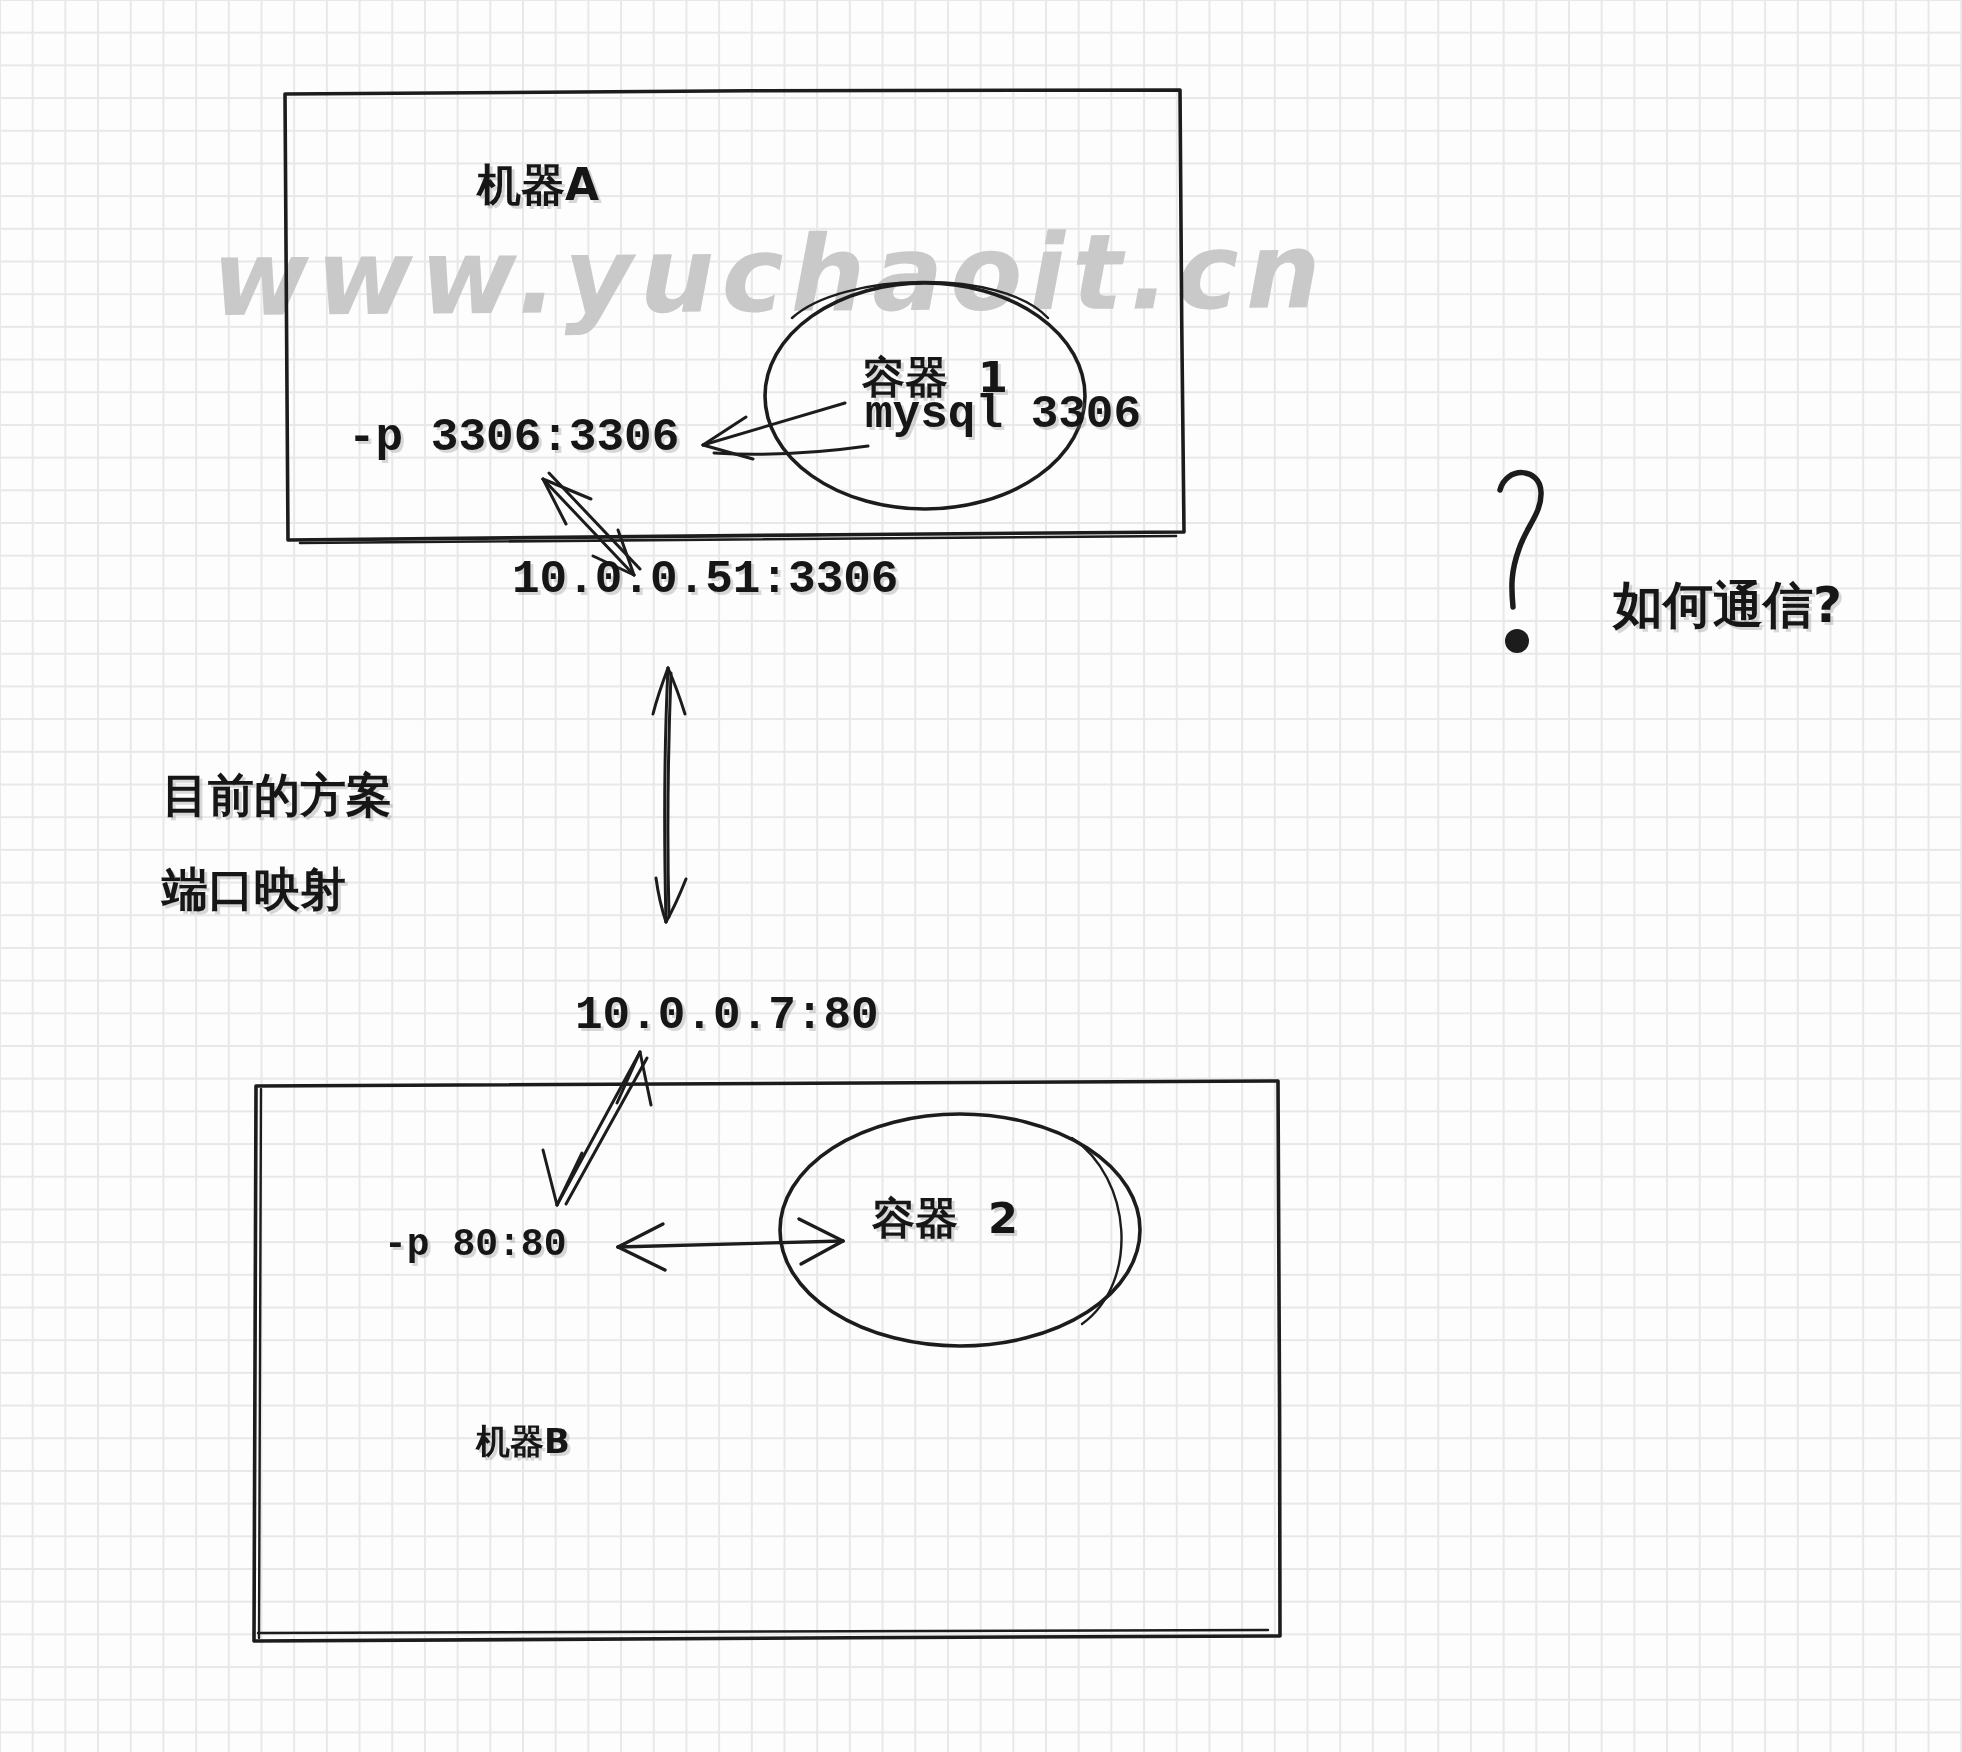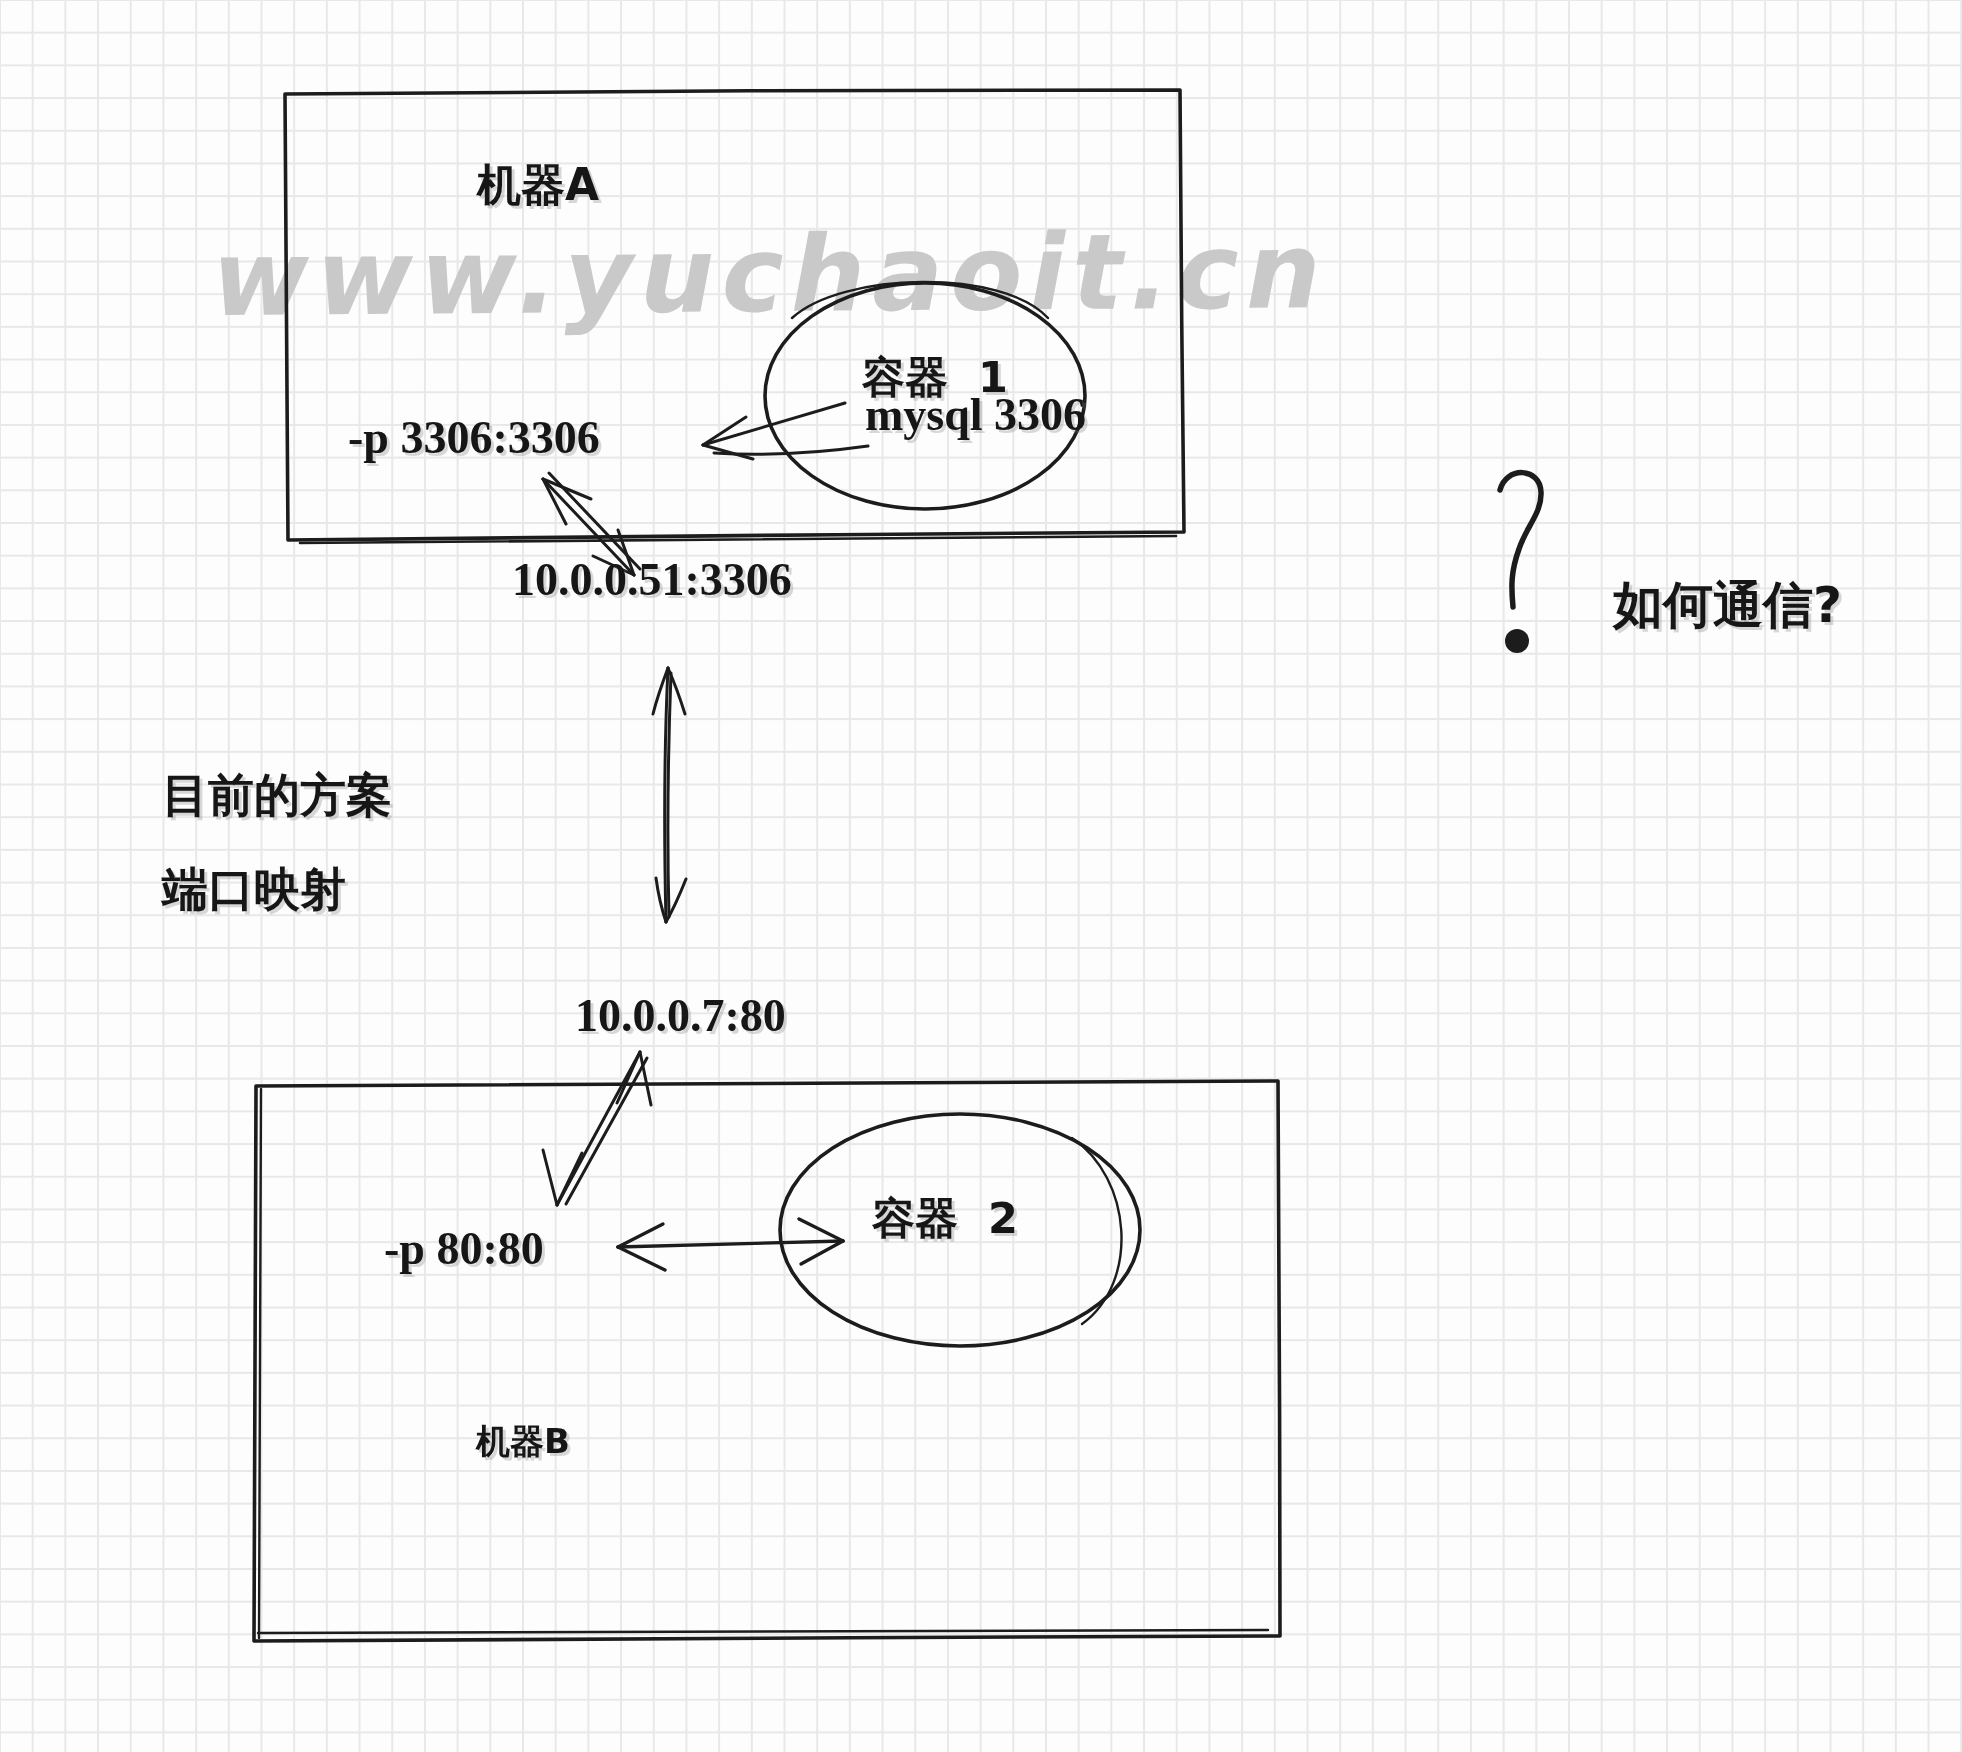--- a/index.html
+++ b/index.html
@@ -14,21 +14,21 @@
       linear-gradient(#e8e8e8 2px, transparent 2px),
       linear-gradient(90deg, #e8e8e8 2px, transparent 2px);
     background-size:32.7px 32.7px;
     background-position:-1px -1px;
   }
   .lbl{
     position:absolute;line-height:1;white-space:pre;color:#161616;
     text-shadow:3px 3px 0 rgba(120,120,120,0.28);
   }
   .cjk{font-weight:600;font-family:"DejaVu Sans",sans-serif;word-spacing:0.35em;}
-  .mono{font-family:Liberation Serif, serif;font-weight:700;}
+  .mono{font-family:Liberation Mono, monospace;font-weight:700;}
   .watermark{
     position:absolute;left:212px;top:214px;
     font-size:105px;font-style:italic;font-weight:700;letter-spacing:7px;
     color:#c9c9c9;text-shadow:none;transform:rotate(-0.4deg);
     font-family:"DejaVu Sans",sans-serif;white-space:pre;
   }
   svg.ink{position:absolute;left:0;top:0;}
   svg.ink *{vector-effect:non-scaling-stroke;}
 </style>
 </head>
@@ -118,21 +118,21 @@
   <div class="lbl mono" style="left:348px;top:415px;font-size:46px;">-p 3306:3306</div>
 
   <div class="lbl mono" style="left:512px;top:557px;font-size:46px;">10.0.0.51:3306</div>
 
   <div class="lbl cjk" style="left:162px;top:772px;font-size:46px;">目前的方案</div>
 
   <div class="lbl cjk" style="left:162px;top:836px;font-size:46px;margin-top:30px;">端口映射</div>
 
   <div class="lbl mono" style="left:575px;top:993px;font-size:46px;">10.0.0.7:80</div>
 
-  <div class="lbl mono" style="left:384px;top:1226px;font-size:46px;">-p 80:80</div>
+  <div class="lbl mono" style="left:384px;top:1226px;font-size:38px;">-p 80:80</div>
 
   <div class="lbl cjk" style="left:872px;top:1197px;font-size:43px;">容器 2</div>
 
   <div class="lbl cjk" style="left:476px;top:1424px;font-size:34px;">机器B</div>
 
   <div class="lbl cjk" style="left:1613px;top:580px;font-size:50px;word-spacing:0;">如何通信?</div>
 
 </div>
 
 </body></html>

